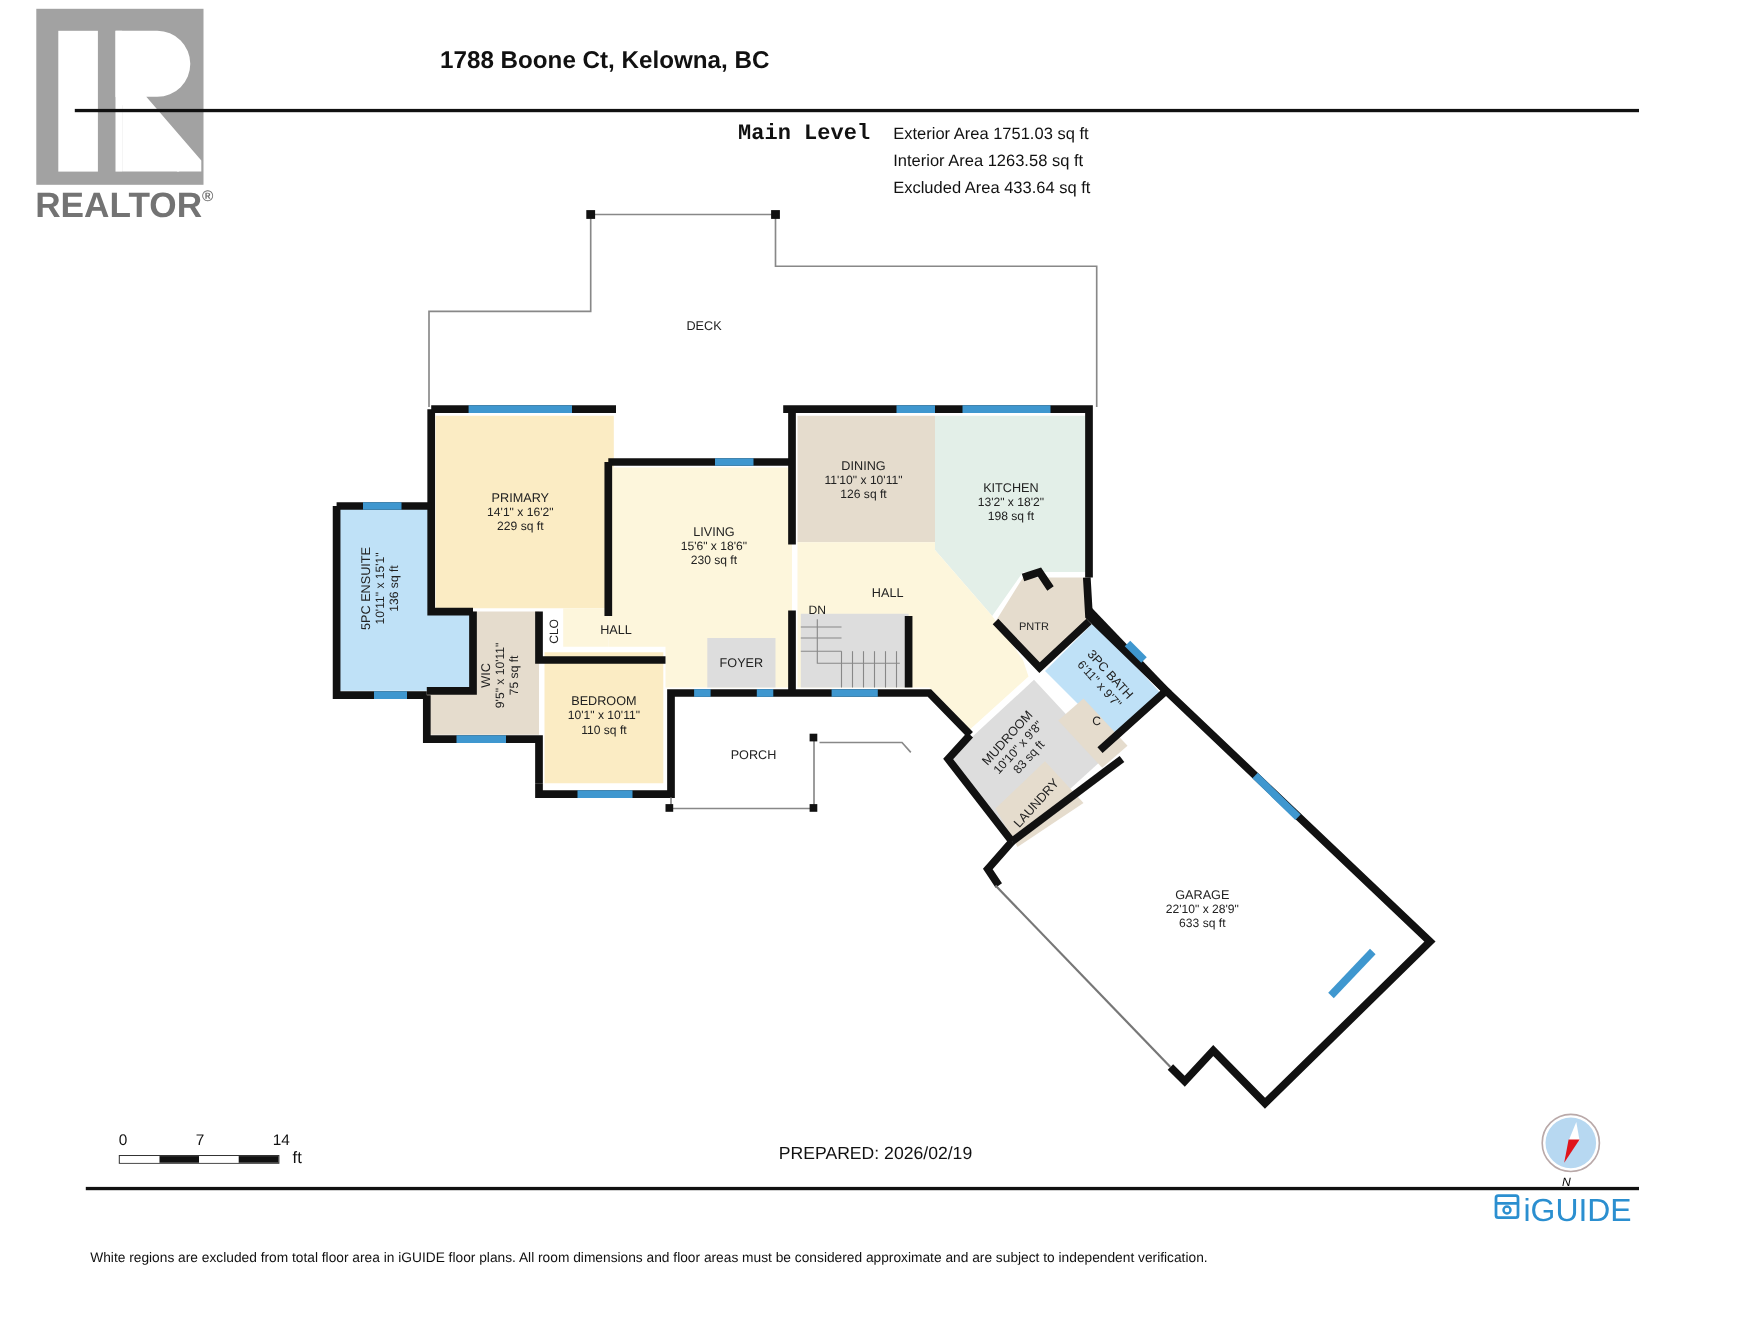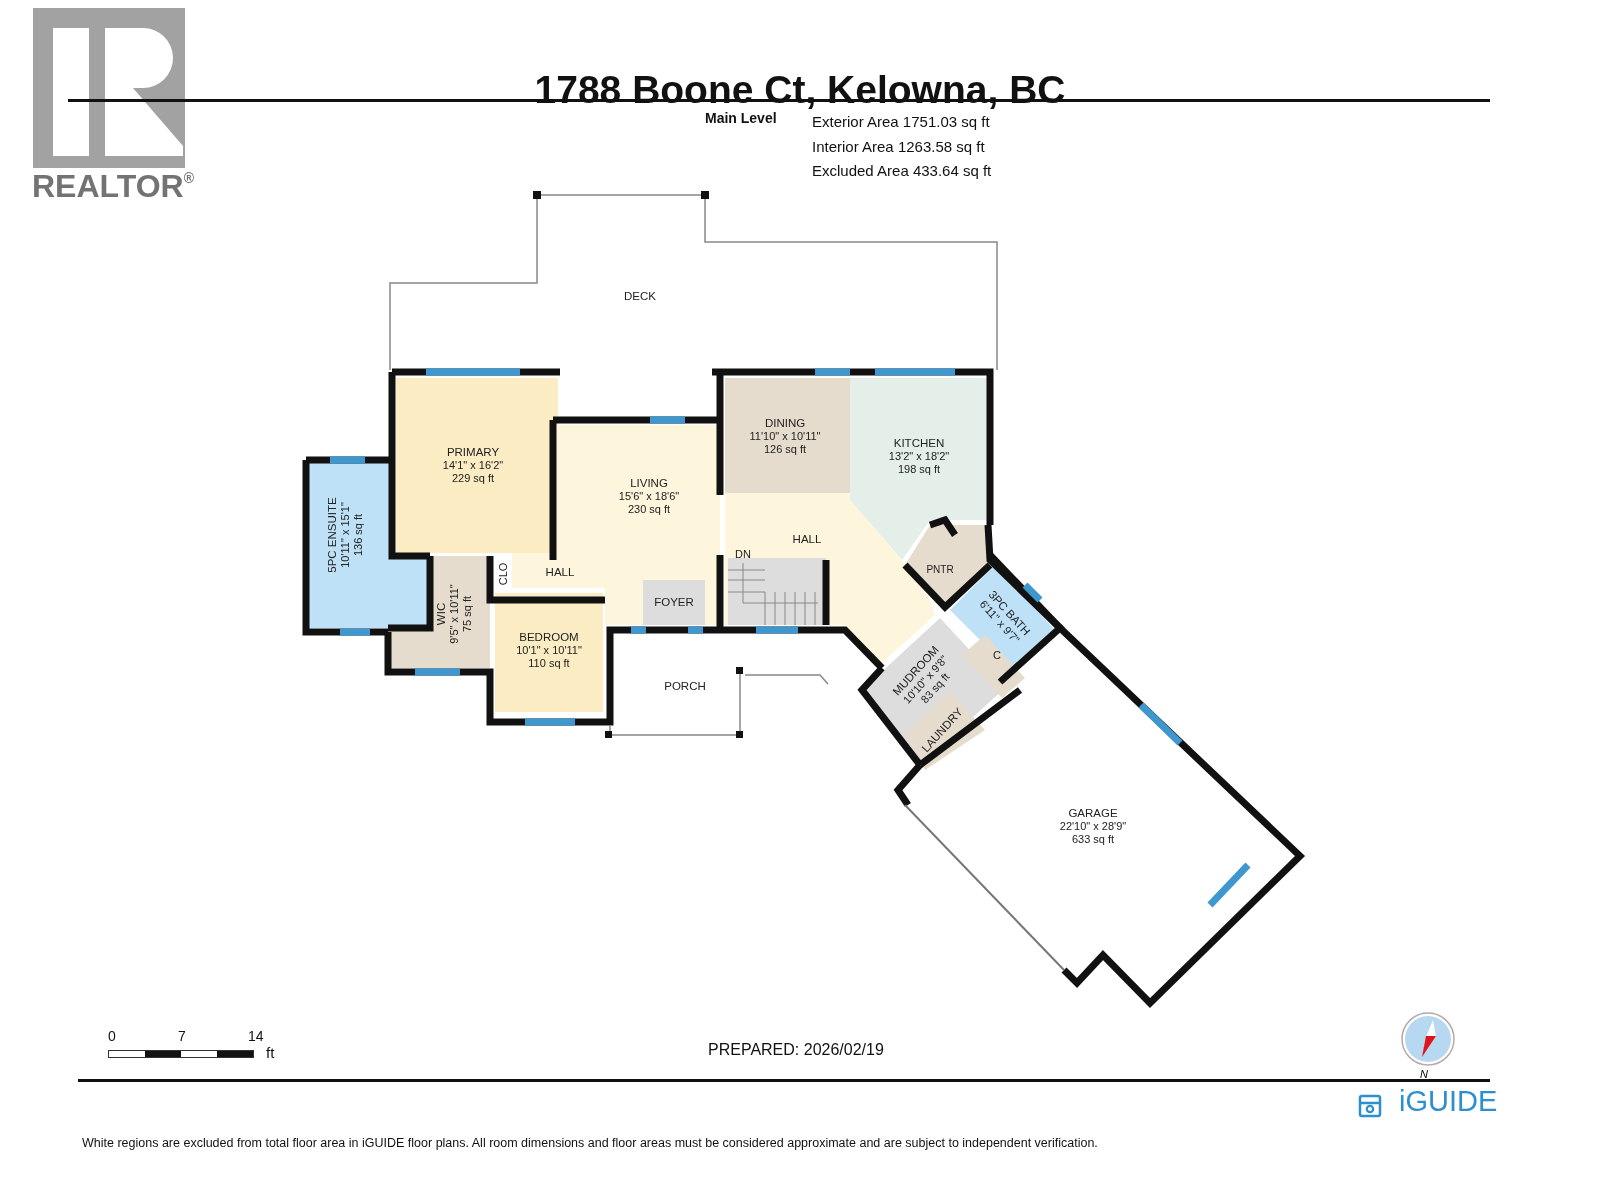--- a/index.html
+++ b/index.html
@@ -1,37 +1,37 @@
 <!DOCTYPE html>
 <html><head>
 <meta charset="utf-8">
 <style>
   html, body { margin: 0; padding: 0; background: #ffffff; }
   body { width: 1600px; height: 1200px; position: relative; overflow: hidden; font-family: "Liberation Sans", sans-serif; color: #111; }
   .abs { position: absolute; }
   .realtor-logo { left: 33px; top: 8px; width: 152px; height: 160px; background: #a2a2a2; }
   .realtor-word { left: 32px; top: 168px; font-size: 32px; color: #737373; letter-spacing: 0px; font-weight: bold; }
   .realtor-word sup { font-size: 14px; vertical-align: top; position: relative; top: 2px; }
-  .title { left: 400px; width: 800px; top: 68px; text-align: center; font-size: 39px; font-weight: bold; }
+  .title { left: 400px; width: 800px; top: 42px; text-align: left; font-size: 22px; font-weight: bold; }
   .rule-top { left: 68px; top: 99px; width: 1422px; height: 3px; background: #111; }
-  .level-label { left: 705px; top: 110px; font-size: 14px; font-weight: bold; }
+  .level-label { left: 671px; top: 110px; font-size: 20px; font-weight: bold; font-family: Liberation Mono, monospace; }
   .area-lines { left: 800px; top: 110px; font-size: 15px; line-height: 24.5px; margin-left: 12px; }
   .plan { left: 0; top: 0; }
   .room-text { font-family: "Liberation Sans", sans-serif; font-size: 11px; fill: #222; text-anchor: middle; }
   .room-name { font-size: 11.5px; }
   .scale { left: 108px; top: 1028px; }
   .scale-nums { position: relative; height: 18px; font-size: 14px; }
   .scale-nums span { position: absolute; top: 0; }
   .scale-bar { display: flex; margin-top: 4px; border: 1px solid #333; width: 144px; height: 6px; }
   .scale-bar div { flex: 1; }
   .scale-unit { position: absolute; left: 158px; top: 16px; font-size: 15px; }
   .prepared { left: 708px; top: 1041px; font-size: 16px; }
   .rule-bottom { left: 78px; top: 1079px; width: 1412px; height: 3px; background: #111; }
   .disclaimer { left: 82px; top: 1092px; font-size: 12.5px; margin-top: 44px; }
-  .iguide { left: 1358px; top: 1085px; font-size: 29px; color: #2b8fd0; display: flex; align-items: flex-end; gap: 17px; }
+  .iguide { left: 1358px; top: 1085px; font-size: 29px; color: #2b8fd0; display: flex; align-items: flex-start; gap: 3px; }
   .compass { left: 1398px; top: 1010px; }
 </style>
 </head>
 <body>
 
 <div class="abs realtor-logo">
   <svg width="152" height="160" viewBox="0 0 152 160">
     <rect x="20" y="20" width="36" height="128" fill="#fff"></rect>
     <path d="M72 20 H110 A30 30 0 0 1 110 80 H100 L150 138 V148 H128 L72 80 Z" fill="#fff"></path>
     <rect x="72" y="20" width="6" height="128" fill="#fff"></rect>

